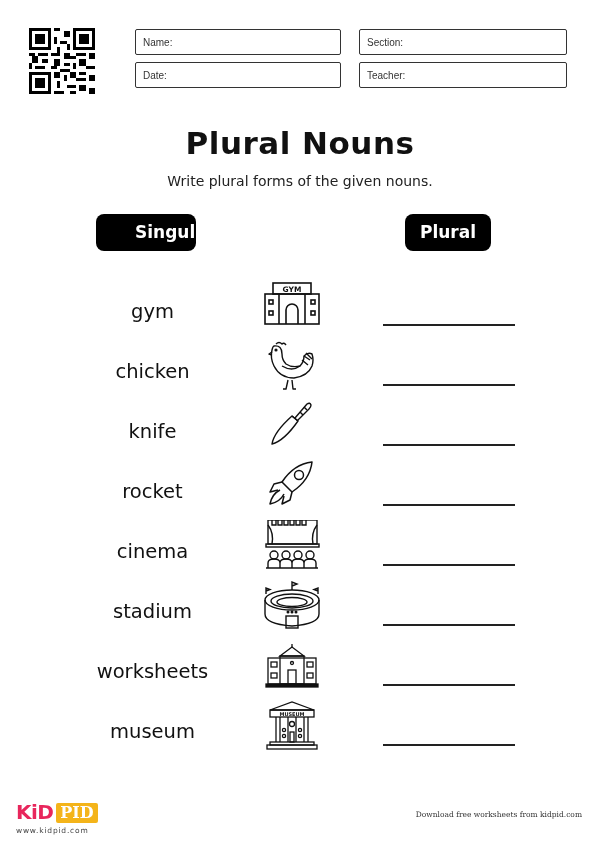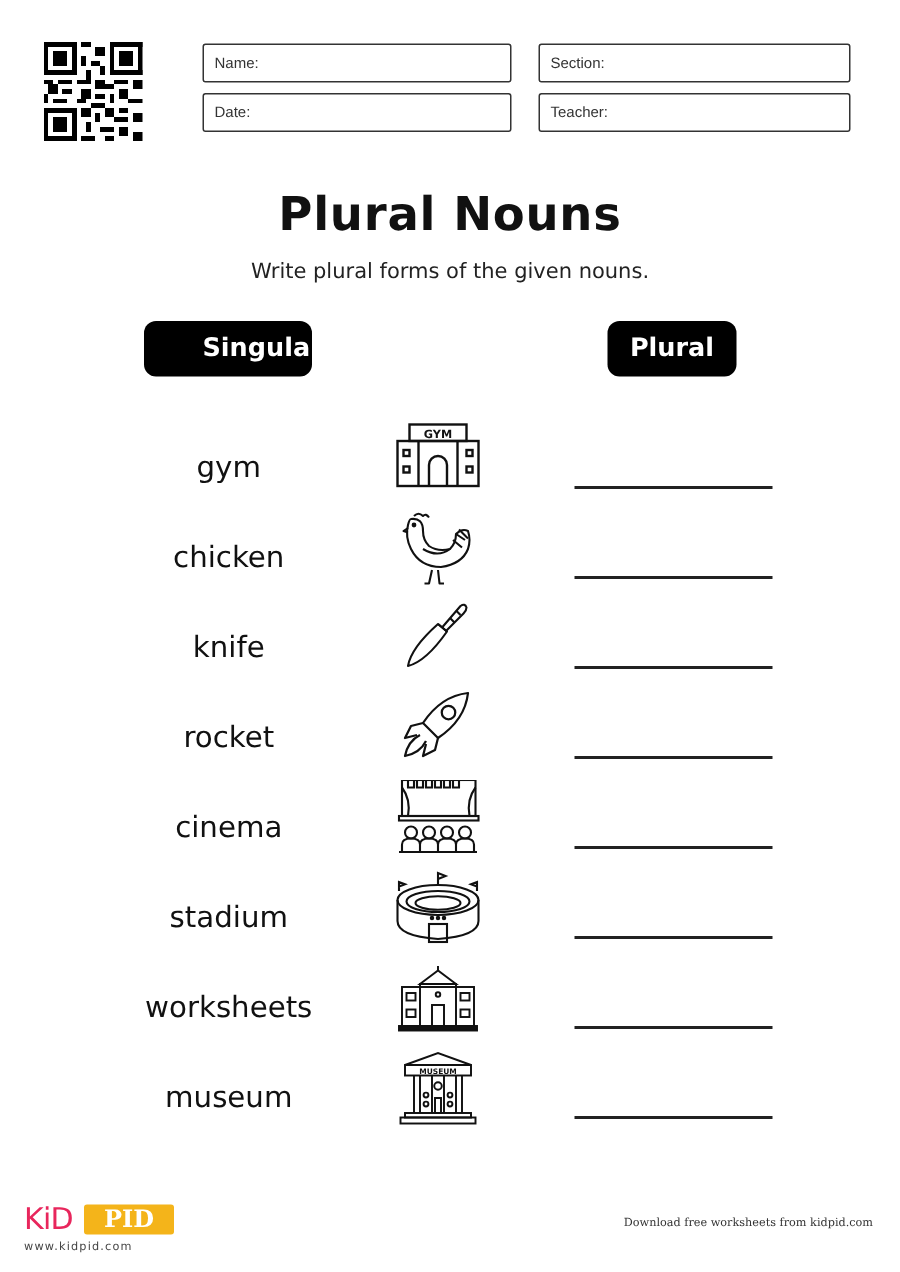--- a/index.html
+++ b/index.html
@@ -17,33 +17,33 @@
   #f-teacher { left: 347px; top: 62px; width: 208px; }
 
   .title { position: absolute; left: 0; width: 600px; top: 110px; text-align: center;
            font-family: "DejaVu Sans", sans-serif; font-weight: bold; font-size: 31px; letter-spacing: 0.5px; margin-top: 15px; }
   .instructions { position: absolute; left: 0; width: 600px; top: 173px; text-align: center;
            font-family: "DejaVu Sans", sans-serif; font-size: 14px; color: #222; }
 
   .pill { position: absolute; top: 214px; height: 37px; background: #000; color: #fff;
           border-radius: 8px; font-family: "DejaVu Sans", sans-serif; font-weight: bold;
           font-size: 17px; text-align: center; line-height: 37px; }
-  #pill-singular { left: 96px; width: 112px; padding-left: 39px; }
+  #pill-singular { left: 96px; width: 100px; padding-left: 39px; }
   #pill-plural { left: 405px; width: 86px; }
 
   .row { position: absolute; left: 0; width: 600px; height: 60px; }
   .word { position: absolute; left: 70px; width: 165px; text-align: center;
           font-family: "DejaVu Sans", sans-serif; font-size: 19.5px; top: 20px; color: #111; }
   .pic { position: absolute; left: 262px; top: 0; width: 60px; height: 52px; }
   .line { position: absolute; left: 383px; width: 132px; top: 44px; height: 1.5px; background: #222; }
 
   .logo { position: absolute; left: 16px; top: 800px; width: 84px; height: 40px; }
   .logo-kid { position: absolute; left: 0; top: 0; font-family: "DejaVu Sans", sans-serif;
-              font-weight: normal; font-size: 20px; color: #e8265c; letter-spacing: -0.5px; }
-  .logo-pid { position: absolute; left: 40px; top: 3px; width: 60px; height: 20px; background: #f4b41a;
+              font-weight: bold; font-size: 20px; color: #e8265c; letter-spacing: -0.5px; }
+  .logo-pid { position: absolute; left: 40px; top: 3px; width: 42px; height: 20px; background: #f4b41a;
               color: #fff; font-family: "DejaVu Serif", serif; font-weight: bold; font-size: 16px;
               line-height: 20px; text-align: center; border-radius: 2px; }
   .logo-url { position: absolute; left: 0; top: 26px; font-family: "DejaVu Sans", sans-serif;
               font-size: 7.5px; color: #444; letter-spacing: 0.8px; }
 
   .footer-note { position: absolute; right: 18px; top: 808px; text-align: right;
                  font-family: "DejaVu Serif", serif; font-size: 7.5px; color: #333; line-height: 13px; }
 </style>
 </head>
 <body>

